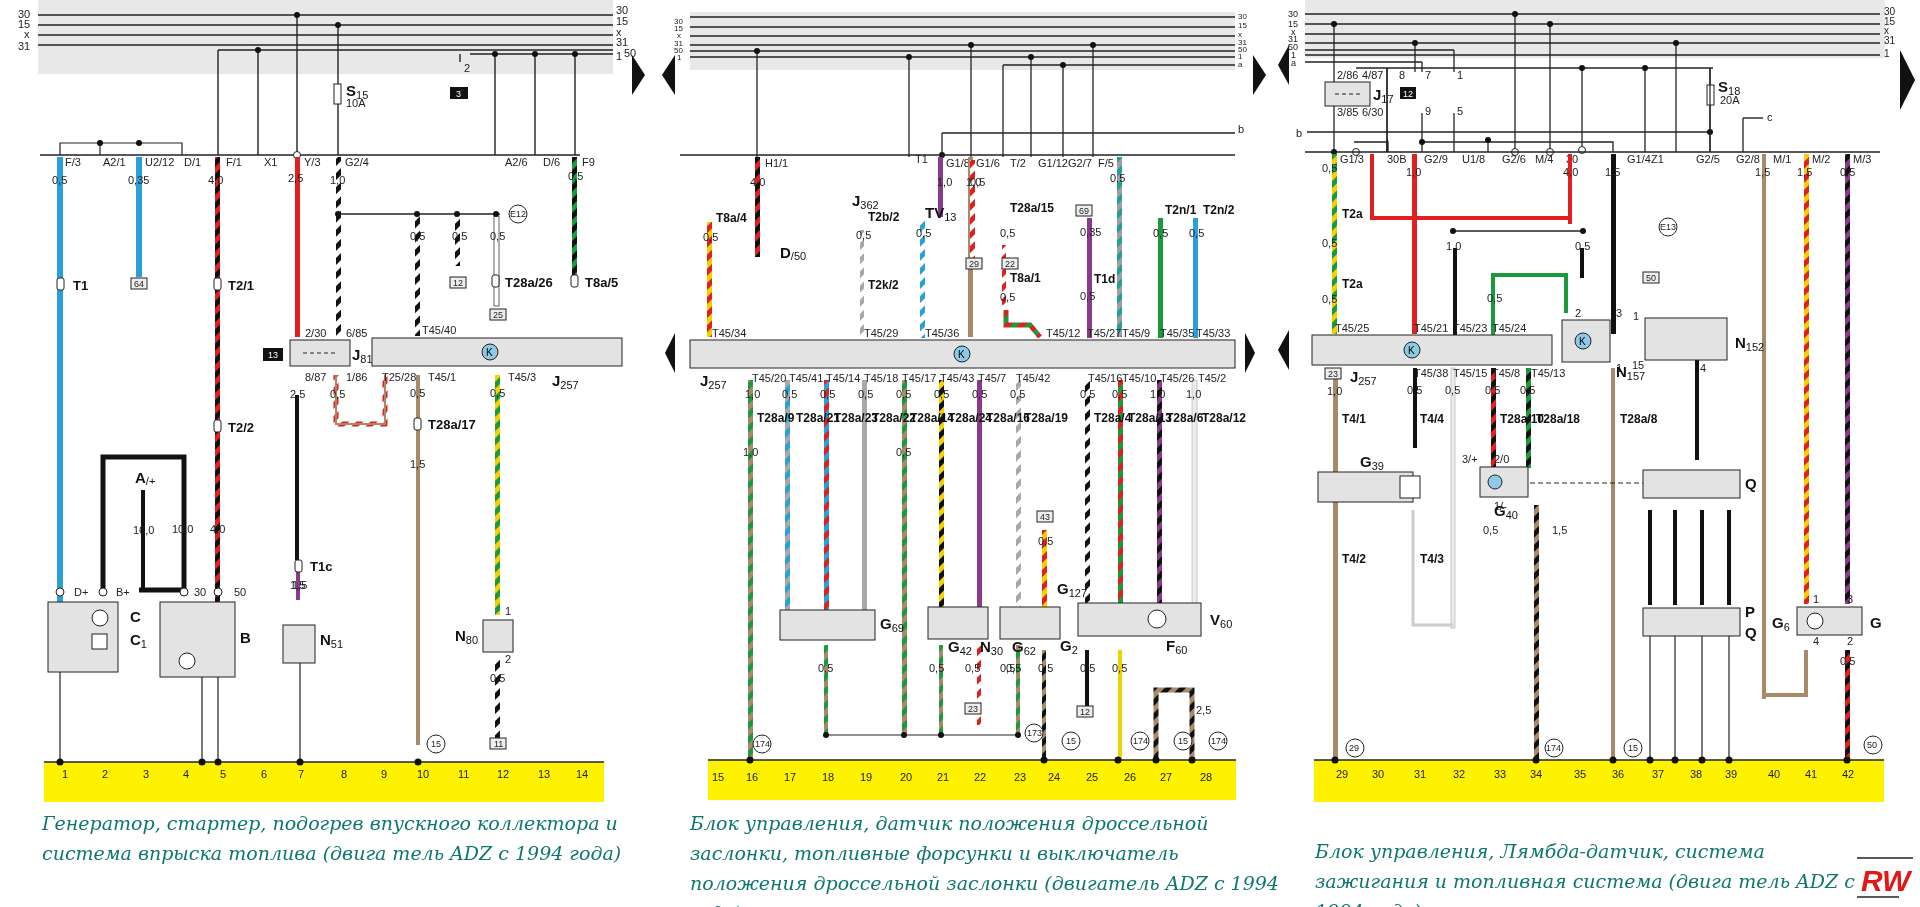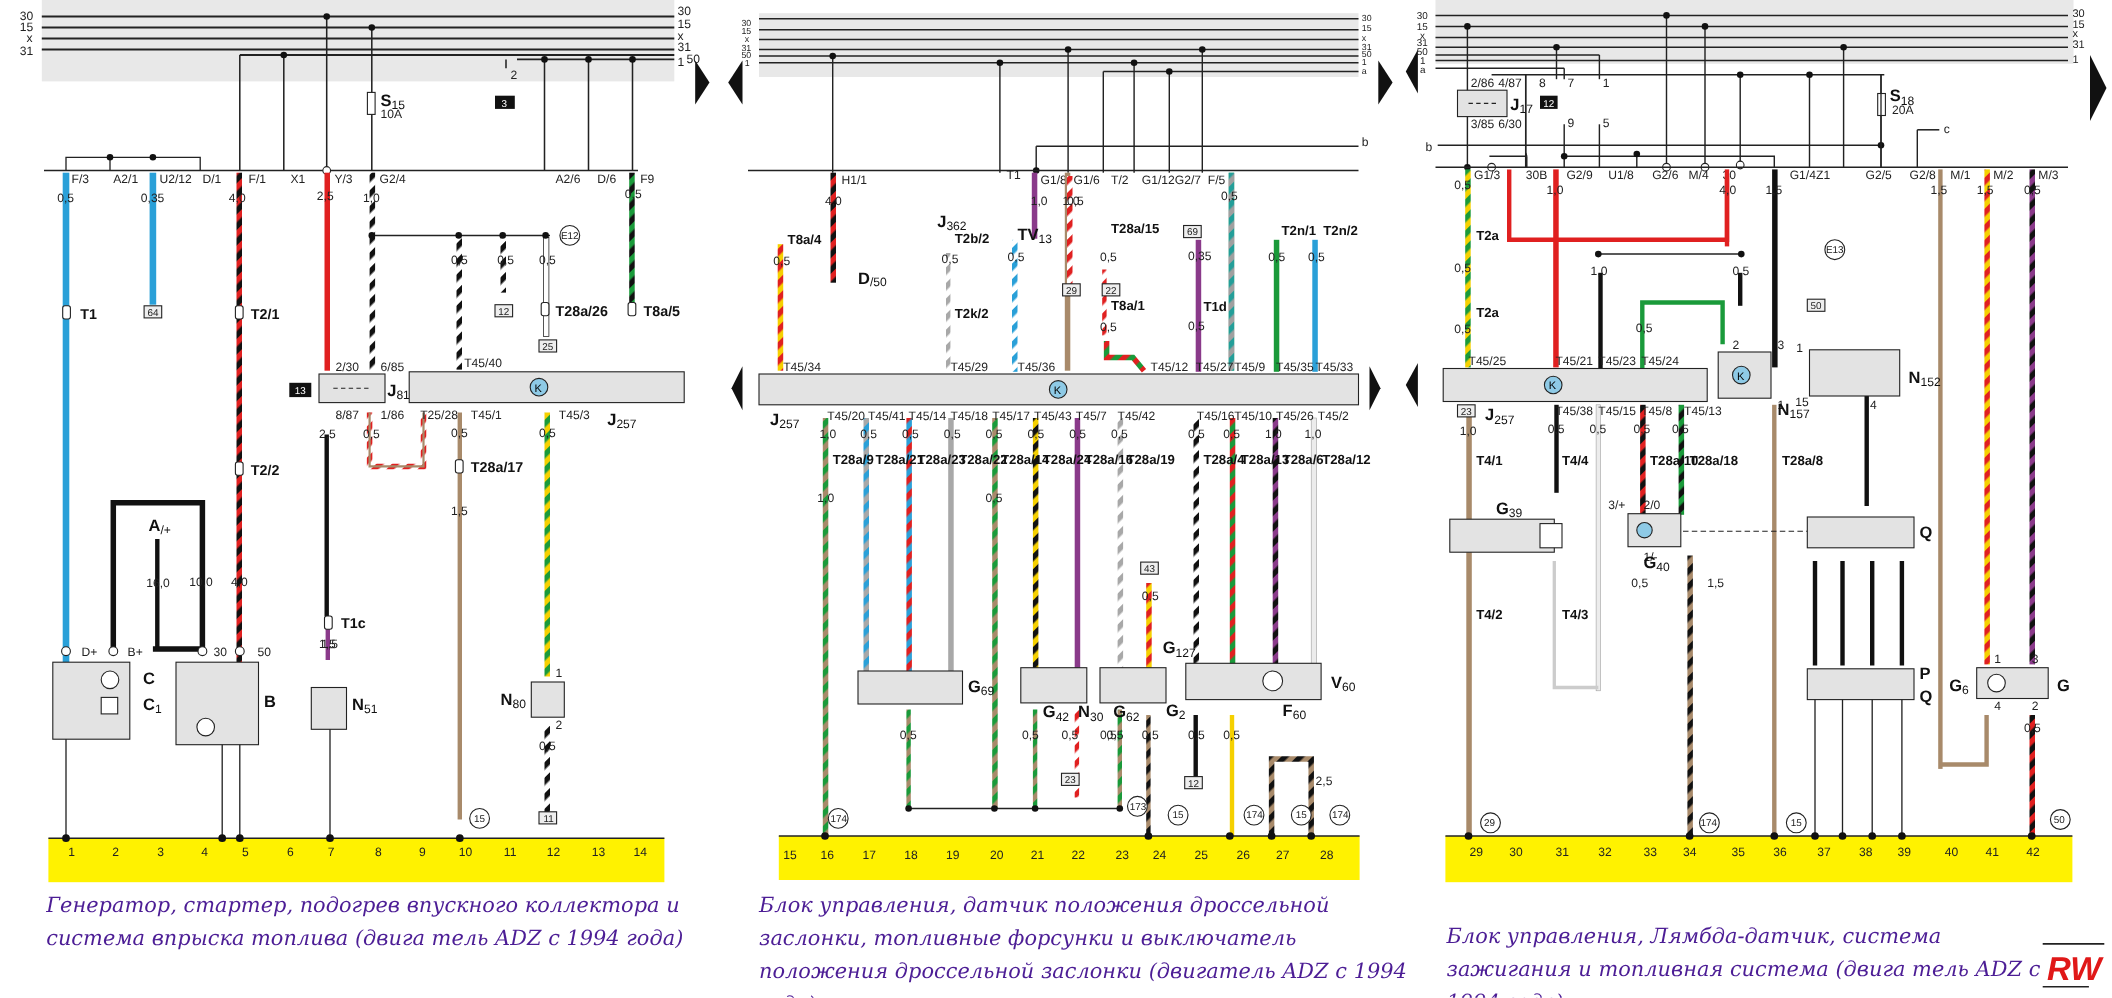--- a/index.html
+++ b/index.html
@@ -5,21 +5,21 @@
   html, body { margin: 0; padding: 0; background: #ffffff; }
   body { width: 1920px; height: 907px; overflow: hidden; position: relative; font-family: "Liberation Sans", sans-serif; }
   svg { position: absolute; left: 0; top: 0; }
   .bus-label { font-size: 11px; fill: #222; font-family: "Liberation Sans", sans-serif; }
   .pin { font-size: 11px; fill: #222; font-family: "Liberation Sans", sans-serif; }
   .gauge { font-size: 11px; fill: #222; font-family: "Liberation Sans", sans-serif; }
   .comp { font-size: 15px; font-weight: bold; fill: #111; font-family: "Liberation Sans", sans-serif; }
   .sub { font-size: 11px; font-weight: normal; }
   .track-num { font-size: 11px; fill: #222; font-family: "Liberation Sans", sans-serif; }
   .ref { font-size: 9px; fill: #222; font-family: "Liberation Sans", sans-serif; }
-  .caption { position: absolute; font-family: "DejaVu Serif", serif; font-style: italic; font-size: 19px; line-height: 30px; color: #4c1d95; }
+  .caption { position: absolute; font-family: "DejaVu Serif", serif; font-style: italic; font-size: 19px; line-height: 30px; color: #0f766e; }
   .logo { position: absolute; left: 1855px; top: 855px; width: 60px; height: 45px; }
 </style>
 </head>
 <body>
 
 <svg width="1920" height="907" viewBox="0 0 1920 907" xmlns="http://www.w3.org/2000/svg">
   <defs>
     <pattern id="p-redblack" width="10" height="10" patternUnits="userSpaceOnUse" patternTransform="rotate(45)">
       <rect width="10" height="10" fill="#111"></rect>
         <rect width="5" height="10" fill="#e02020"></rect>

